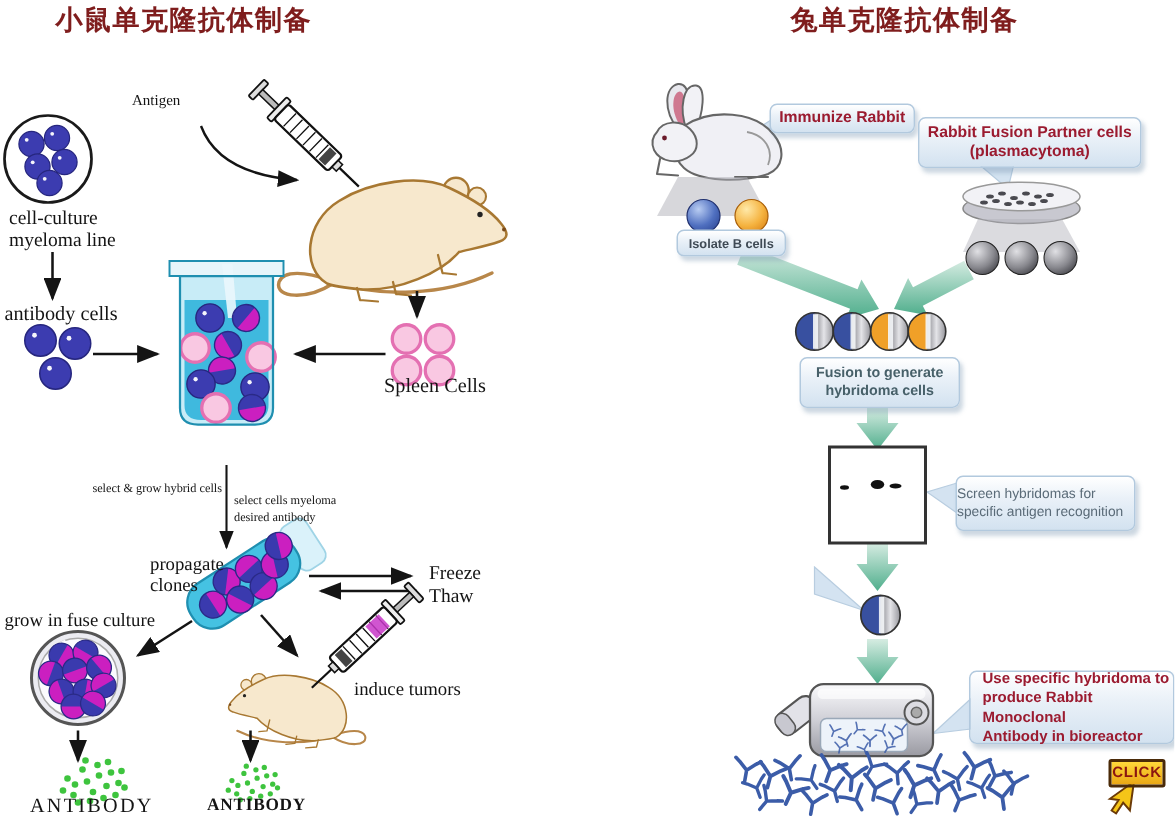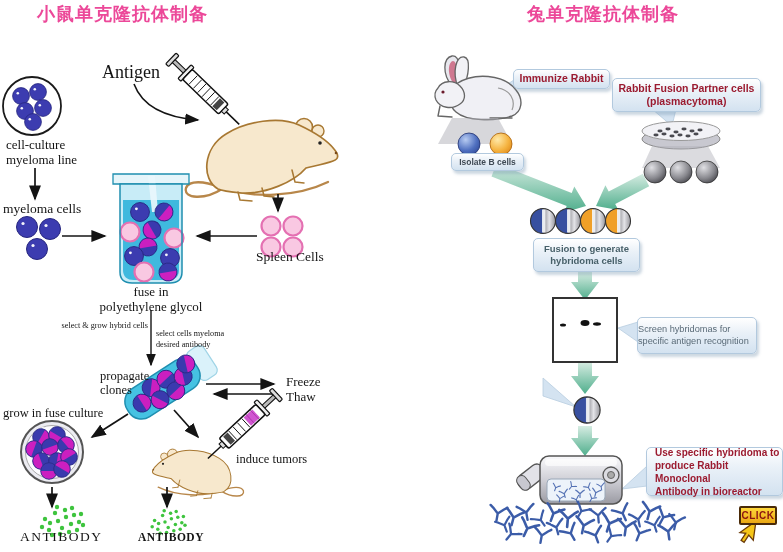--- a/index.html
+++ b/index.html
@@ -2,21 +2,21 @@
 <html><head>
 <meta charset="utf-8">
 <style>
   html,body { margin:0; padding:0; background:#fff; }
   #screen { position:relative; width:783px; height:552px; background:#ffffff; overflow:hidden;
             font-family:"Liberation Serif", serif; }
   svg.layer { position:absolute; top:0; }
   #leftSvg  { left:0; }
   #rightSvg { left:390px; }
   .t { position:absolute; white-space:pre-line; color:#141414; line-height:1.12; }
-  .title { font-weight:bold; color:#ec4899; letter-spacing:1px; font-size:18px;
+  .title { font-weight:bold; color:#7f1d1d; letter-spacing:1px; font-size:18px;
            font-family:"DejaVu Serif", serif; }
   .callout { position:absolute; display:flex; align-items:center; justify-content:center;
              text-align:center; white-space:pre-line; font-family:"Liberation Sans", sans-serif;
              background:linear-gradient(180deg,#ffffff 0%,#eaf1f8 40%,#d3e2f0 100%);
              border:1px solid #b2c9de; border-radius:5px;
              box-shadow:2px 3px 3px rgba(110,140,170,.35); line-height:1.25; }
   .red  { color:#9b1b30; font-weight:bold; }
   .gray { color:#5a6b78; }
   .la   { justify-content:flex-start; text-align:left; }
   #click-button { position:absolute; left:739px; top:506px; width:34px; height:15px;
@@ -359,27 +359,25 @@
     <use href="#ab" transform="translate(278,530) rotate(-8) scale(1.05)"></use>
     <use href="#ab" transform="translate(286,521) rotate(12) scale(0.95)"></use>
   </g>
 
   <path d="M0,0 L0,15 L4,11.5 L6.8,17.5 L9.3,16.3 L6.5,10.5 L11,10.5 Z" transform="translate(366,521) scale(-1.3,1.3) rotate(-8)" fill="#f5c518" stroke="#6b3a08" stroke-width="1"></path>
 </svg>
 
 <div class="t title" style="left:37px; top:4px; width:195px;">小鼠单克隆抗体制备</div>
 <div class="t title" style="left:527px; top:4px; width:180px;">兔单克隆抗体制备</div>
 
-<div class="t" style="left:102px; top:62px; font-size:18px;">Antigen</div>
+<div class="t" style="left:88px; top:62px; font-size:10px;">Antigen</div>
 <div class="t" style="left:6px; top:138px; font-size:13px;">cell-culture
 myeloma line</div>
-<div class="t" style="left:3px; top:201px; font-size:13.5px;">myeloma cells</div>
+<div class="t" style="left:3px; top:201px; font-size:13.5px;">antibody cells</div>
 <div class="t" style="left:256px; top:249px; font-size:13.5px;">Spleen Cells</div>
-<div class="t" style="left:94px; top:285px; width:114px; font-size:13px; text-align:center;">fuse in
-polyethylene glycol</div>
 <div class="t" style="left:56px; top:321px; width:92px; font-size:8.2px; text-align:right;">select &amp; grow hybrid cells</div>
 <div class="t" style="left:156px; top:329px; font-size:8.2px; line-height:1.3;">select cells myeloma
 desired antibody</div>
 <div class="t" style="left:100px; top:369px; font-size:12.5px;">propagate
 clones</div>
 <div class="t" style="left:286px; top:375px; font-size:13px;">Freeze
 Thaw</div>
 <div class="t" style="left:3px; top:406px; font-size:12.5px;">grow in fuse culture</div>
 <div class="t" style="left:236px; top:452px; font-size:12.5px;">induce tumors</div>
 <div class="t" style="left:20px; top:529px; font-size:13.5px; letter-spacing:1.5px;">ANTIBODY</div>

